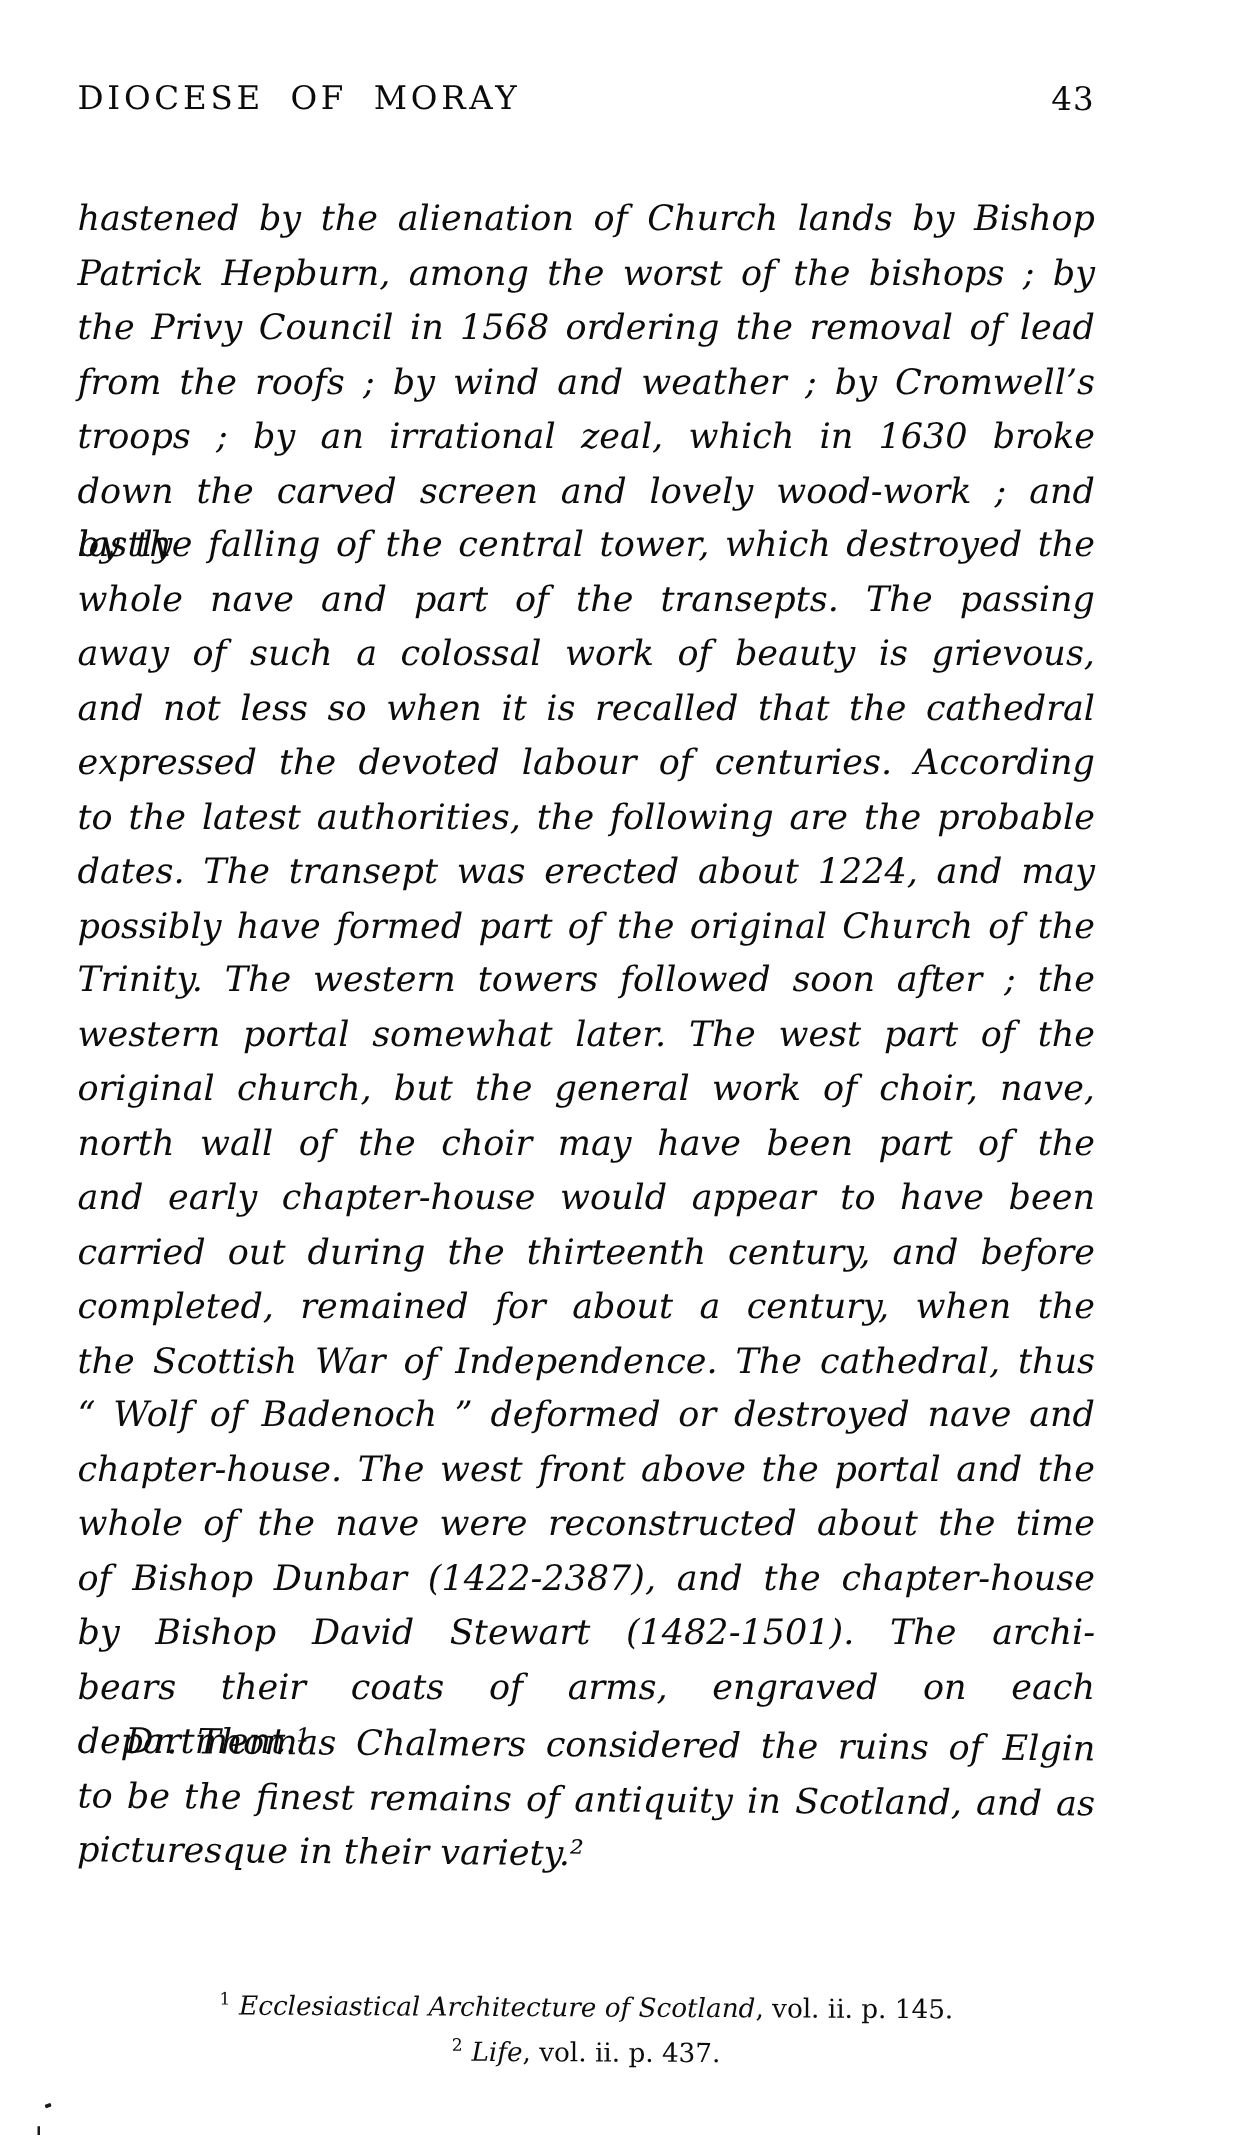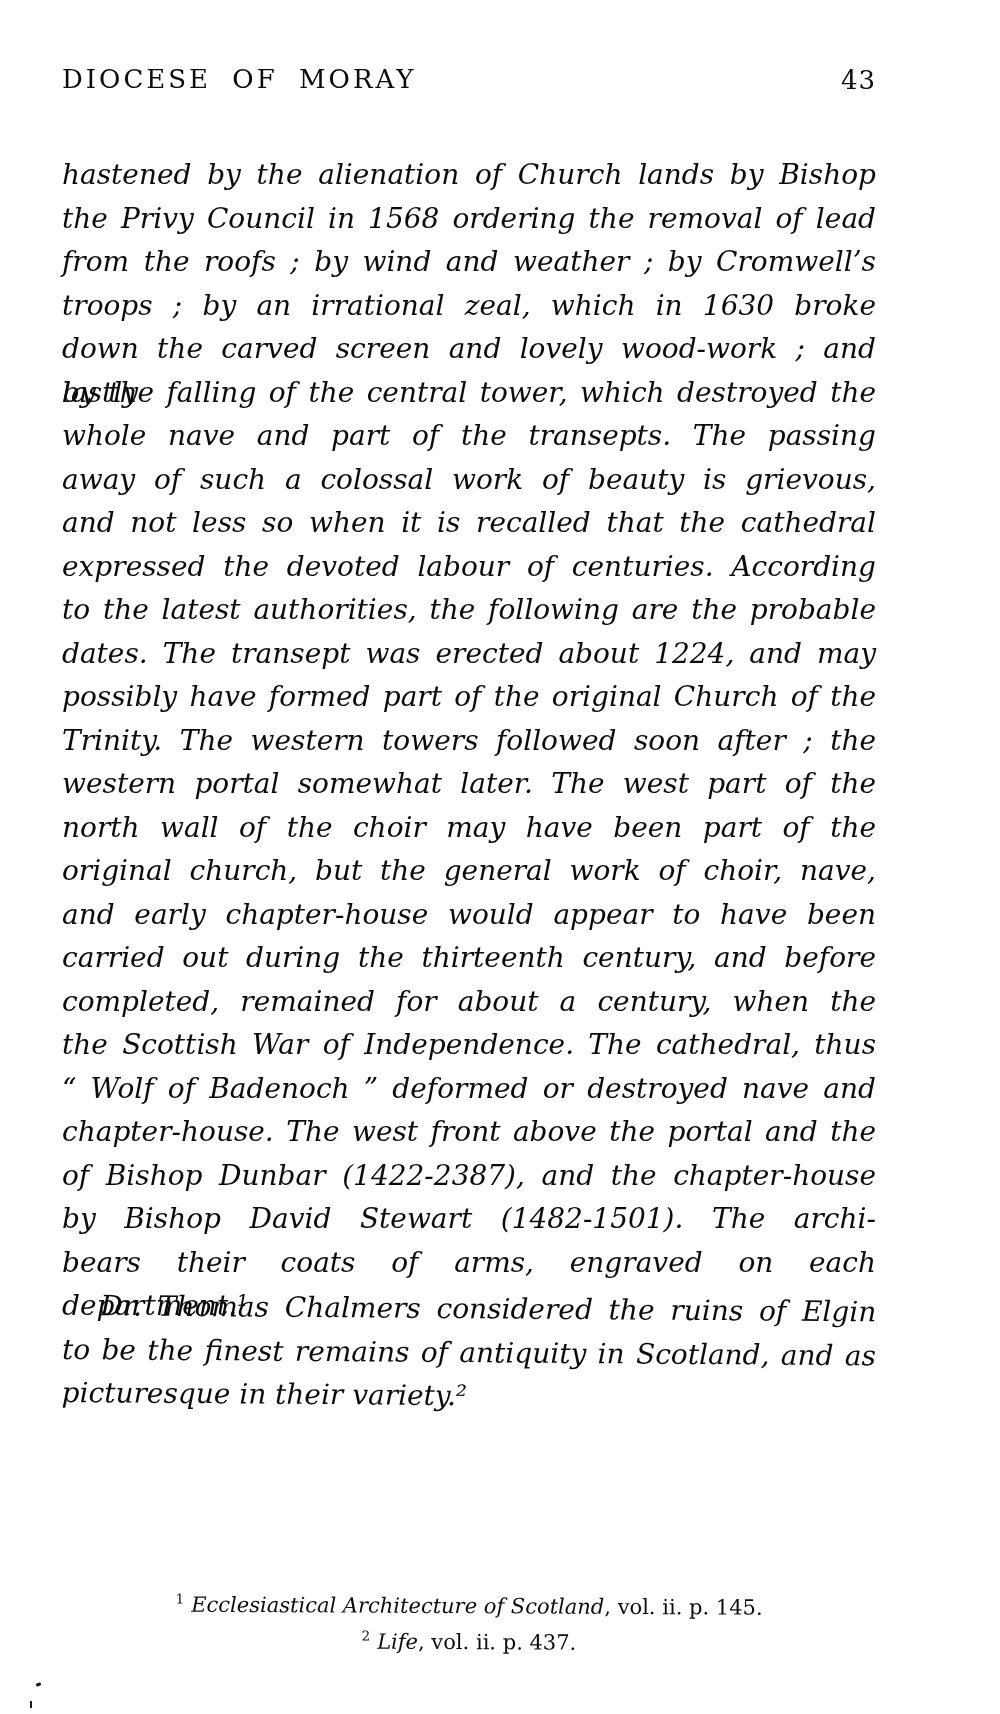--- a/index.html
+++ b/index.html
@@ -106,42 +106,44 @@
 <div class="page">
 
   <div class="running-header">
     <span class="header-title">DIOCESE OF MORAY</span>
     <span class="page-number">43</span>
   </div>
 
   <div class="text-block">
     <div>
       <div class="line">hastened by the alienation of Church lands by Bishop</div>
+      <div class="line">Patrick Hepburn, among the worst of the bishops ; by</div>
       <div class="line">the Privy Council in 1568 ordering the removal of lead</div>
       <div class="line">from the roofs ; by wind and weather ; by Cromwell’s</div>
       <div class="line">troops ; by an irrational zeal, which in 1630 broke</div>
       <div class="line">down the carved screen and lovely wood-work ; and lastly</div>
       <div class="line">by the falling of the central tower, which destroyed the</div>
       <div class="line">whole nave and part of the transepts. The passing</div>
       <div class="line">away of such a colossal work of beauty is grievous,</div>
       <div class="line">and not less so when it is recalled that the cathedral</div>
       <div class="line">expressed the devoted labour of centuries. According</div>
       <div class="line">to the latest authorities, the following are the probable</div>
       <div class="line">dates. The transept was erected about 1224, and may</div>
       <div class="line">possibly have formed part of the original Church of the</div>
       <div class="line">Trinity. The western towers followed soon after ; the</div>
       <div class="line">western portal somewhat later. The west part of the</div>
+      <div class="line">original church, but the general work of choir, nave,</div>
       <div class="line">north wall of the choir may have been part of the</div>
-      <div class="line">original church, but the general work of choir, nave,</div>
       <div class="line">and early chapter-house would appear to have been</div>
       <div class="line">carried out during the thirteenth century, and before</div>
       <div class="line">completed, remained for about a century, when the</div>
       <div class="line">the Scottish War of Independence. The cathedral, thus</div>
       <div class="line">“ Wolf of Badenoch ” deformed or destroyed nave and</div>
       <div class="line">chapter-house. The west front above the portal and the</div>
+      <div class="line">whole of the nave were reconstructed about the time</div>
       <div class="line">of Bishop Dunbar (1422-2387), and the chapter-house</div>
       <div class="line">by Bishop David Stewart (1482-1501). The archi-</div>
       <div class="line">bears their coats of arms, engraved on each department.¹</div>
     </div>
     <div class="para2">
       <div class="line indent">Dr. Thomas Chalmers considered the ruins of Elgin</div>
       <div class="line">to be the finest remains of antiquity in Scotland, and as</div>
       <div class="line short">picturesque in their variety.²</div>
     </div>
   </div>

